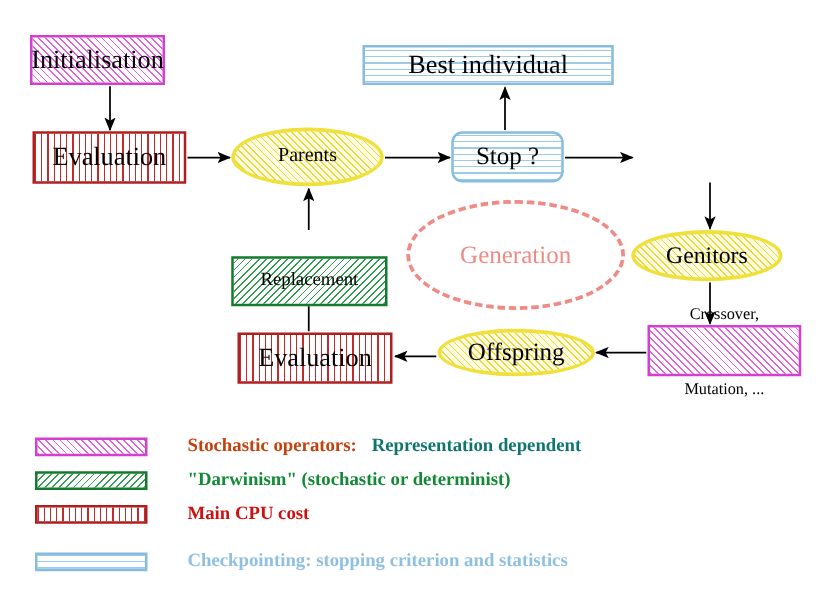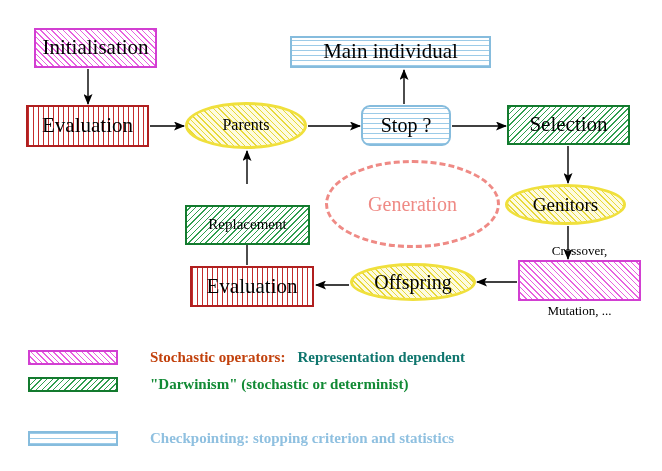--- a/index.html
+++ b/index.html
@@ -73,21 +73,21 @@
     background-color: #fdfbe0;
     background-image: repeating-linear-gradient(
         45deg,
         #e8d83a 0px, #e8d83a 1px,
         rgba(253,251,224,0) 1px, rgba(253,251,224,0) 4px);
     border: 3px solid #f0e03c;
   }
   .ellipse { border-radius: 50%; }
   .rounded { border-radius: 9px; }
 
-  .n-init      { left:34px;  top:28px;  width:123px; height:40px; font-size:21px; }
+  .n-init      { left:24px;  top:28px;  width:108px; height:40px; font-size:21px; }
   .n-eval-top  { left:26px;  top:105px; width:123px; height:42px; font-size:21px; }
   .n-parents   { left:185px; top:102px; width:122px; height:47px; font-size:16px; }
   .n-best      { left:290px; top:36px;  width:201px; height:32px; font-size:21px; }
   .n-stop      { left:361px; top:105px; width:90px;  height:41px; font-size:20px;text-align:center; }
   .n-selection { left:507px; top:105px; width:123px; height:40px; font-size:21px; }
   .n-replace   { left:185px; top:185px; width:125px; height:40px; font-size:15px;margin-top:20px; }
   .n-generation{ left:325px; top:160px; width:175px; height:88px; font-size:20px;
                  color:#ef8a85; border:3px dashed #ef8a85;
                  background:transparent; border-radius:50%; }
   .n-genitors  { left:505px; top:184px; width:121px; height:41px; font-size:19px; }
@@ -101,21 +101,21 @@
   .legend-row { position:absolute; left:28px; height:22px; display:flex; align-items:center; }
   .legend-swatch { width:90px; height:15px; box-sizing:border-box; flex:0 0 auto; }
   .legend-text {
     margin-left:32px; white-space:nowrap;
     font-family:"Liberation Serif","DejaVu Serif",serif;
     font-weight:bold;
   }
   .lr0 { top:6px; }
   .lr1 { top:33px; }
   .lr2 { top:60px; }
-  .lr3 { top:87px; }
+  .lr3 { top:98px; }
   .lt0a { font-size:15px; color:#c2410c; }
   .lt0b { font-size:15px; color:#0f766e; margin-left:12px; }
   .lt1  { font-size:15px; color:#128a35; }
   .lt2  { font-size:15px; color:#cc1111; }
   .lt3  { font-size:15px; color:#8fc0e0; }
 </style>
 </head>
 <body>
 
 <div id="canvas">
@@ -151,25 +151,24 @@
       <line x1="247" y1="184" x2="247" y2="151"></line>
     </g>
   </svg>
 
   <div class="node n-init fill-magenta">Initialisation</div>
 
   <div class="node n-eval-top fill-red">Evaluation</div>
 
   <div class="node n-parents fill-yellow ellipse">Parents</div>
 
-  <div class="node n-best fill-blue">Main individual</div>
+  <div class="node n-best fill-blue">Best individual</div>
 
   <div class="node n-stop fill-blue rounded">Stop ?</div>
 
-  <div class="node n-selection fill-green">Selection</div>
 
   <div class="node n-replace fill-green">Replacement</div>
 
   <div class="node n-generation">Generation</div>
 
   <div class="node n-genitors fill-yellow ellipse">Genitors</div>
 
   <div class="node n-eval-bot fill-red">Evaluation</div>
 
   <div class="node n-offspring fill-yellow ellipse">Offspring</div>
@@ -185,20 +184,24 @@
       <span class="legend-swatch fill-magenta"></span>
       <span class="legend-text lt0a">Stochastic operators:</span>
       <span class="legend-text lt0b">Representation dependent</span>
     </div>
 
     <div class="legend-row lr1">
       <span class="legend-swatch fill-green"></span>
       <span class="legend-text lt1">"Darwinism" (stochastic or determinist)</span>
     </div>
 
+    <div class="legend-row lr2">
+      <span class="legend-swatch fill-red"></span>
+      <span class="legend-text lt2">Main CPU cost</span>
+    </div>
 
     <div class="legend-row lr3">
       <span class="legend-swatch fill-blue"></span>
       <span class="legend-text lt3">Checkpointing: stopping criterion and statistics</span>
     </div>
 
   </div>
 </div>
 
 </body></html>

